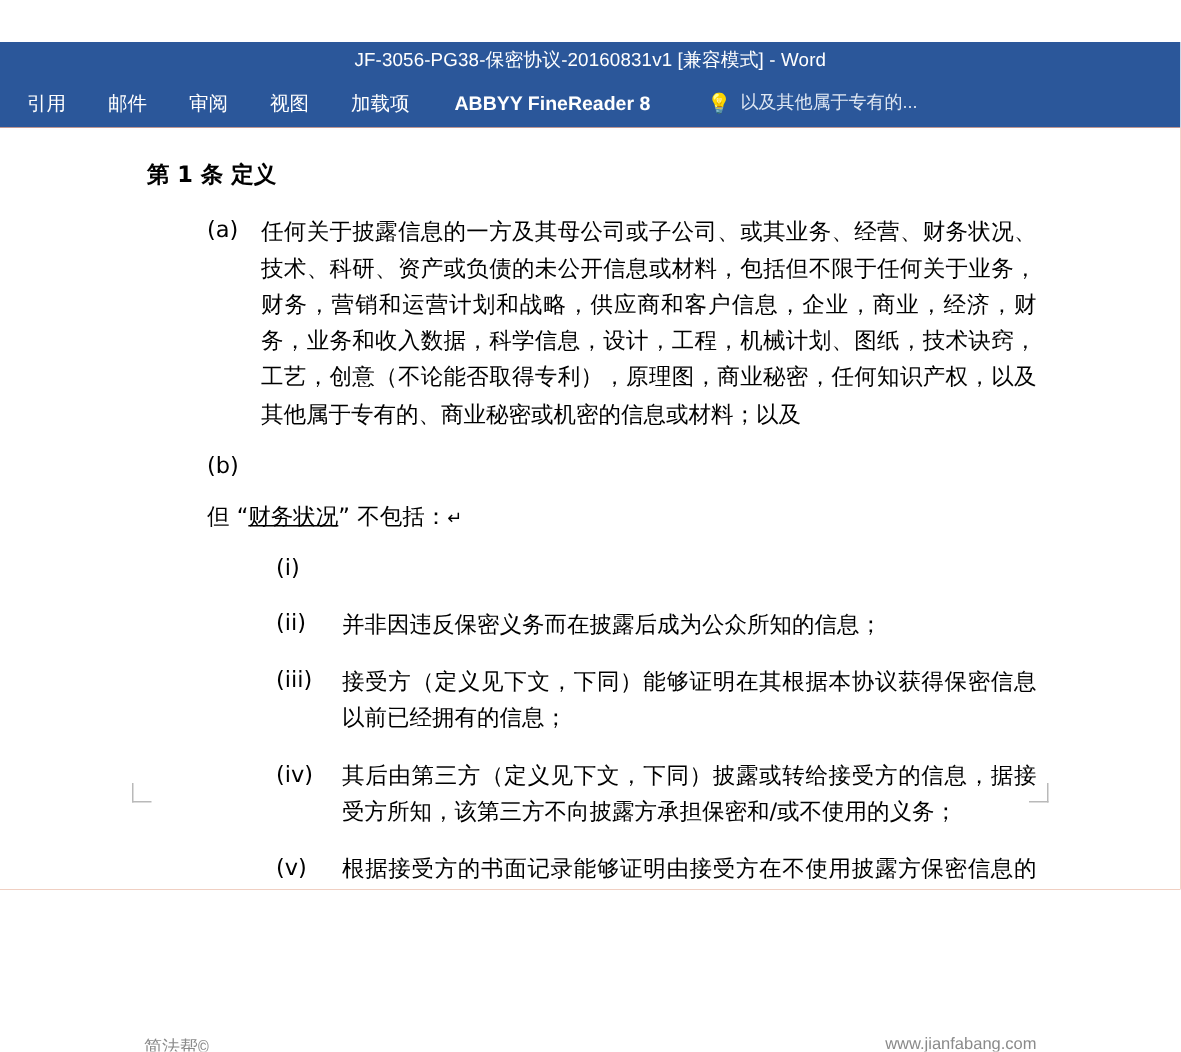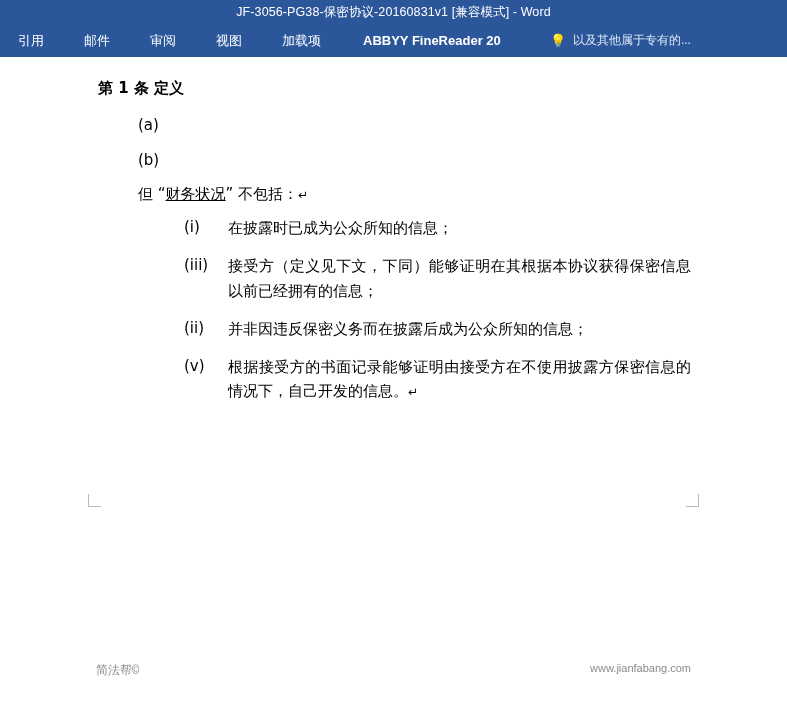--- a/index.html
+++ b/index.html
@@ -22,36 +22,36 @@
   
   .titlebar {
     height: 24px;
     background: #2b579a;
     color: #ffffff;
     display: flex;
     align-items: center;
     justify-content: center;
     font-size: 12px;
     position: relative;
+    margin-top: 28px;
   }
   .titlebar .title-text {
     font-size: 12.5px;
     letter-spacing: 0.1px;
     white-space: nowrap;
   }
   
   .ribbon {
     height: 33px;
     background: #2b579a;
     display: flex;
     align-items: center;
     padding-left: 4px;
     color: #ffffff;
     font-size: 13px;
-    gap: 12px;
   }
   .ribbon-tab {
     padding: 5px 14px;
     white-space: nowrap;
     cursor: default;
   }
   .ribbon-tab.wide {
     padding: 5px 16px;
     font-weight: bold;
   }
@@ -207,60 +207,64 @@
   <div class="titlebar">
     <span class="title-text">JF-3056-PG38-保密协议-20160831v1 [兼容模式] - Word</span>
   </div>
 
   <div class="ribbon">
     <div class="ribbon-tab">引用</div>
     <div class="ribbon-tab">邮件</div>
     <div class="ribbon-tab">审阅</div>
     <div class="ribbon-tab">视图</div>
     <div class="ribbon-tab">加载项</div>
-    <div class="ribbon-tab wide">ABBYY FineReader 20</div>
+    <div class="ribbon-tab wide">ABBYY FineReader 8</div>
     <div class="tellme">
       <span class="bulb">💡</span>
       <span>以及其他属于专有的...</span>
     </div>
   </div>
 
   <div class="doc-area">
     <div class="page">
 
       <div class="h-clause">第 1 条 定义</div>
 
 
       <div class="lvl2">
         <span class="num">(a)</span>
+        <span class="txt">任何关于披露信息的一方及其母公司或子公司、或其业务、经营、财务状况、技术、科研、资产或负债的未公开信息或材料，包括但不限于任何关于业务，财务，营销和运营计划和战略，供应商和客户信息，企业，商业，经济，财务，业务和收入数据，科学信息，设计，工程，机械计划、图纸，技术诀窍，工艺，创意（不论能否取得专利），原理图，商业秘密，任何知识产权，以及其他属于专有的、商业秘密或机密的信息或材料；以及</span>
       </div>
 
       <div class="lvl2">
         <span class="num">(b)</span>
       </div>
 
       <div class="but-line">
         <span>但 “<span class="u">财务状况</span>” 不包括：</span><span class="pilcrow">↵</span>
       </div>
 
       <div class="lvl3">
         <span class="num">(i)</span>
-        <span class="txt">在披露时已成为公众所知的信息；</span>
+      </div>
+
+      <div class="lvl3">
+        <span class="num">(ii)</span>
+        <span class="txt">并非因违反保密义务而在披露后成为公众所知的信息；</span>
       </div>
 
       <div class="lvl3">
         <span class="num">(iii)</span>
         <span class="txt">接受方（定义见下文，下同）能够证明在其根据本协议获得保密信息以前已经拥有的信息；</span>
       </div>
 
       <div class="lvl3">
-        <span class="num">(ii)</span>
-        <span class="txt">并非因违反保密义务而在披露后成为公众所知的信息；</span>
-      </div>
-
+        <span class="num">(iv)</span>
+        <span class="txt">其后由第三方（定义见下文，下同）披露或转给接受方的信息，据接受方所知，该第三方不向披露方承担保密和/或不使用的义务；</span>
+      </div>
 
       <div class="lvl3">
         <span class="num">(v)</span>
         <span class="txt"><span>根据接受方的书面记录能够证明由接受方在不使用披露方保密信息的情况下，自己开发的信息。</span><span class="pilcrow">↵</span></span>
       </div>
 
     </div>
 
     <div class="corner bl"></div>
     <div class="corner br"></div>

